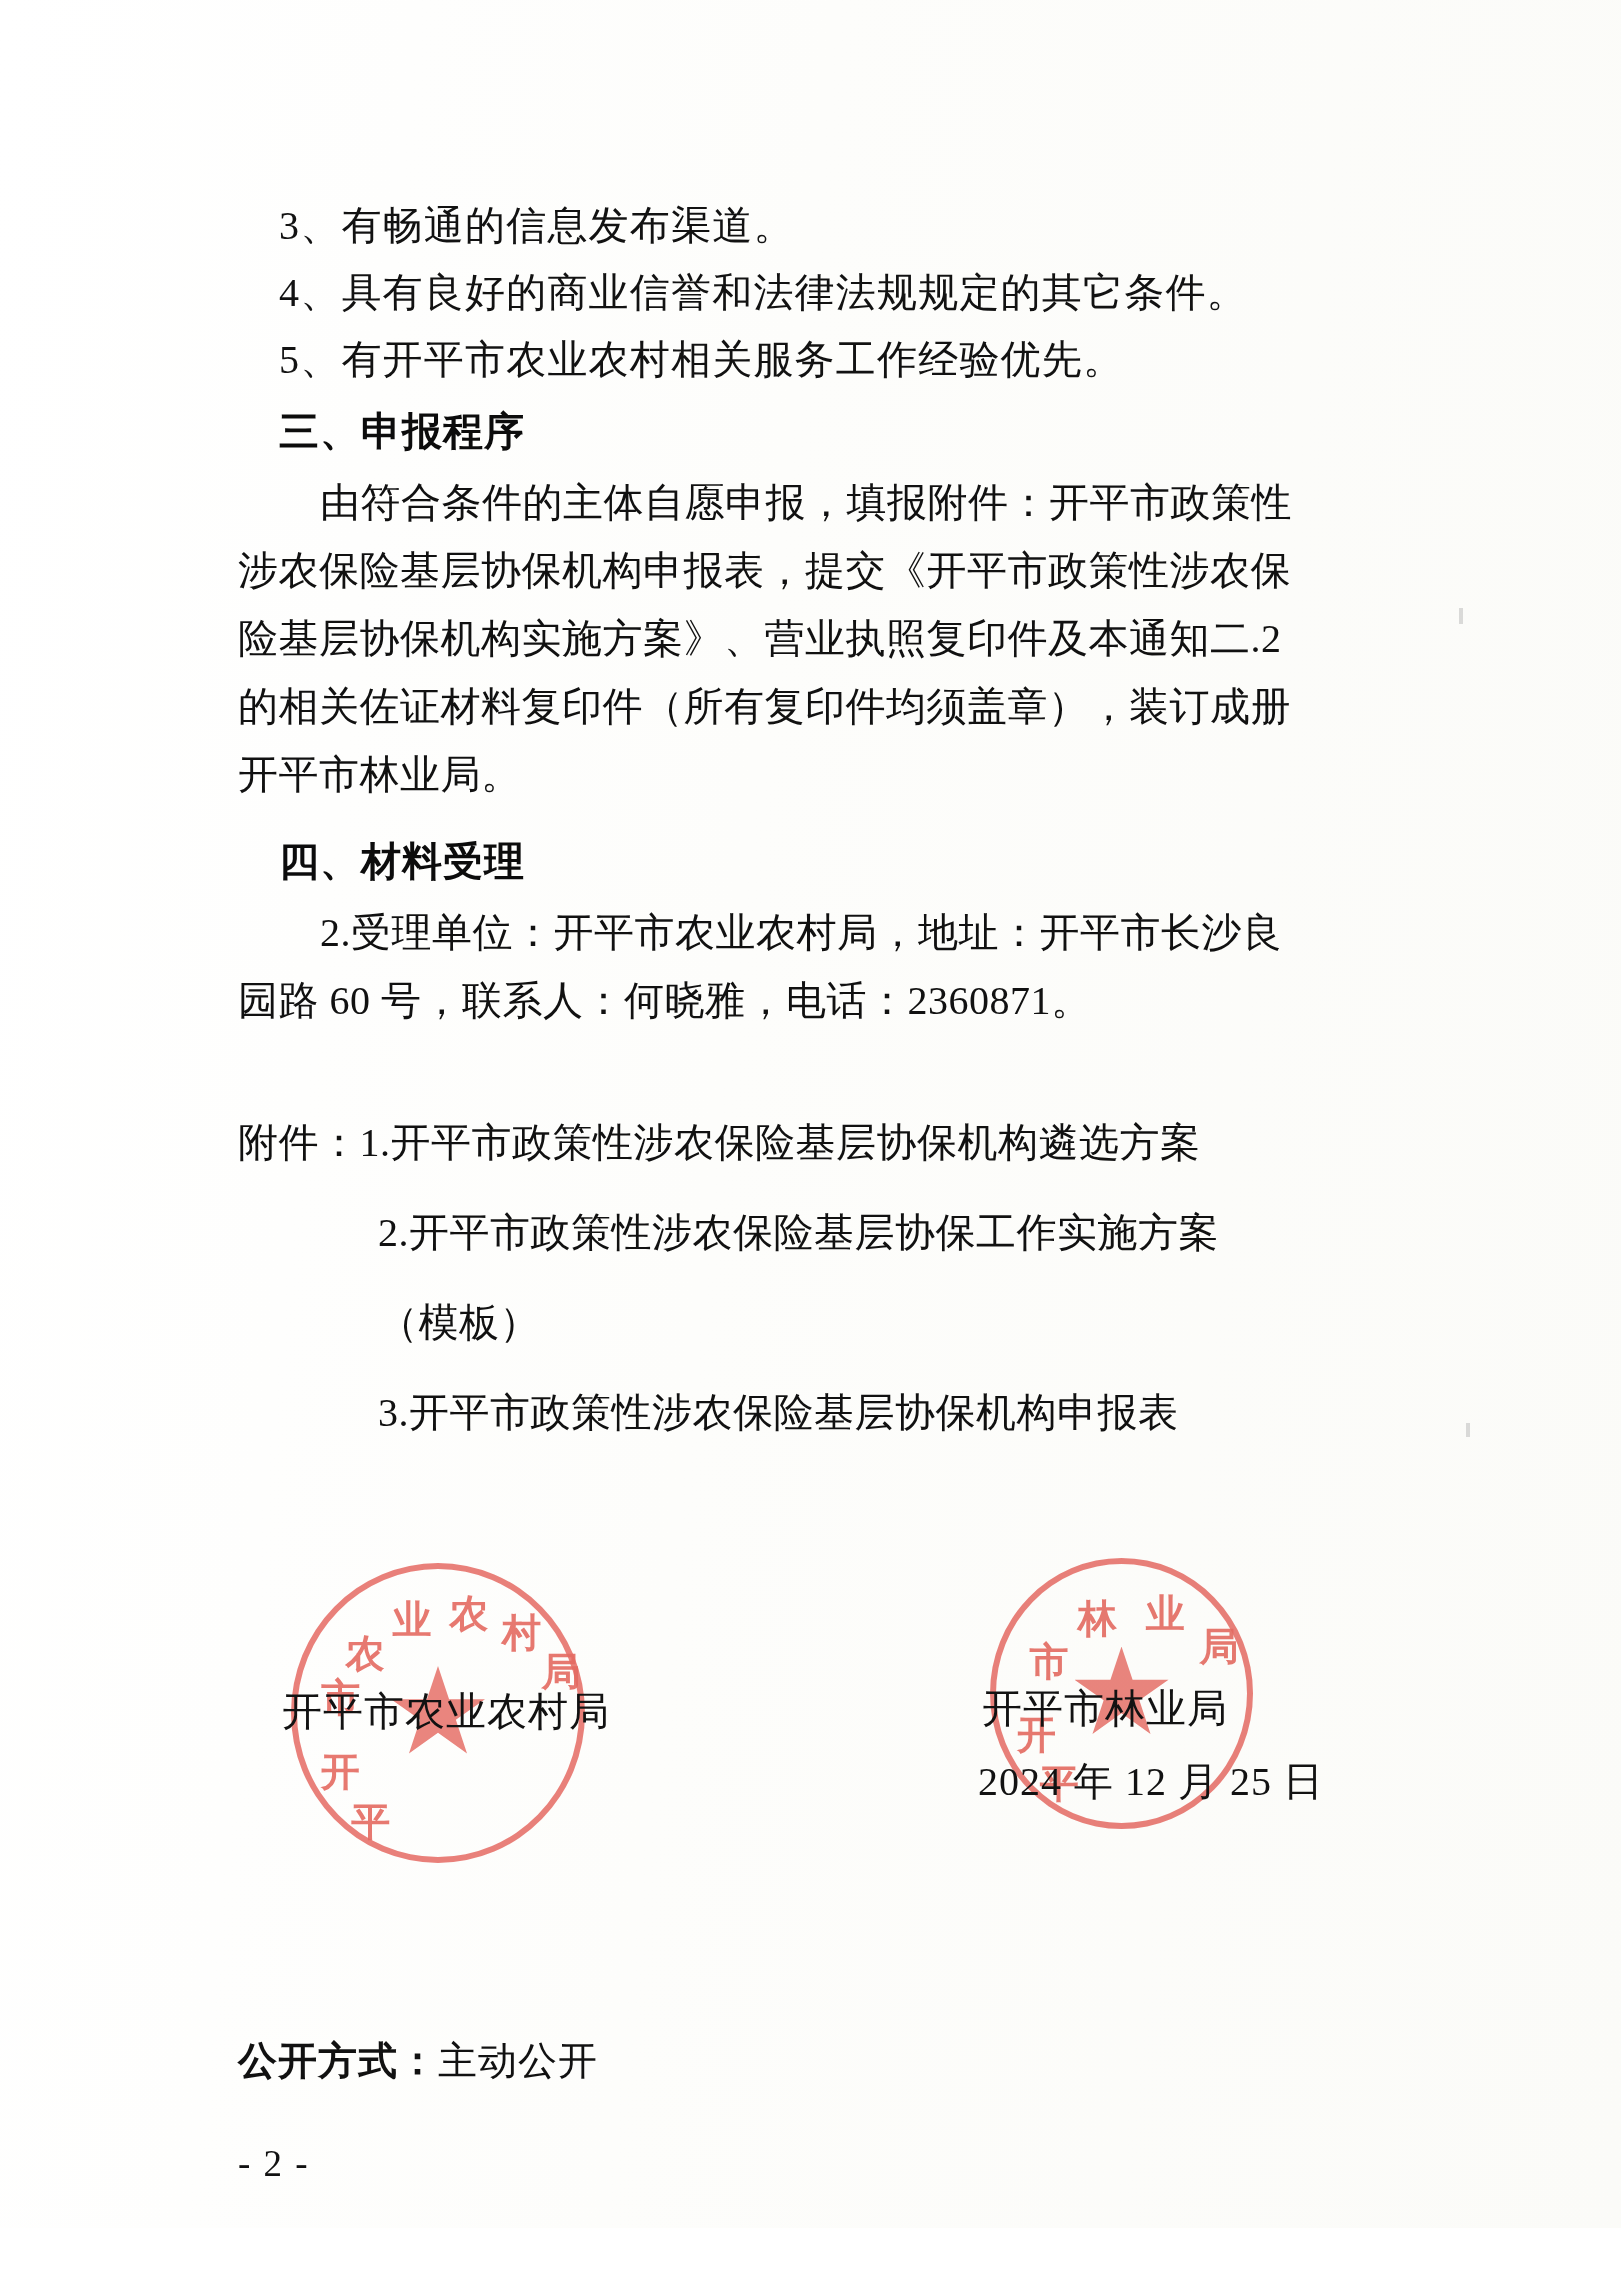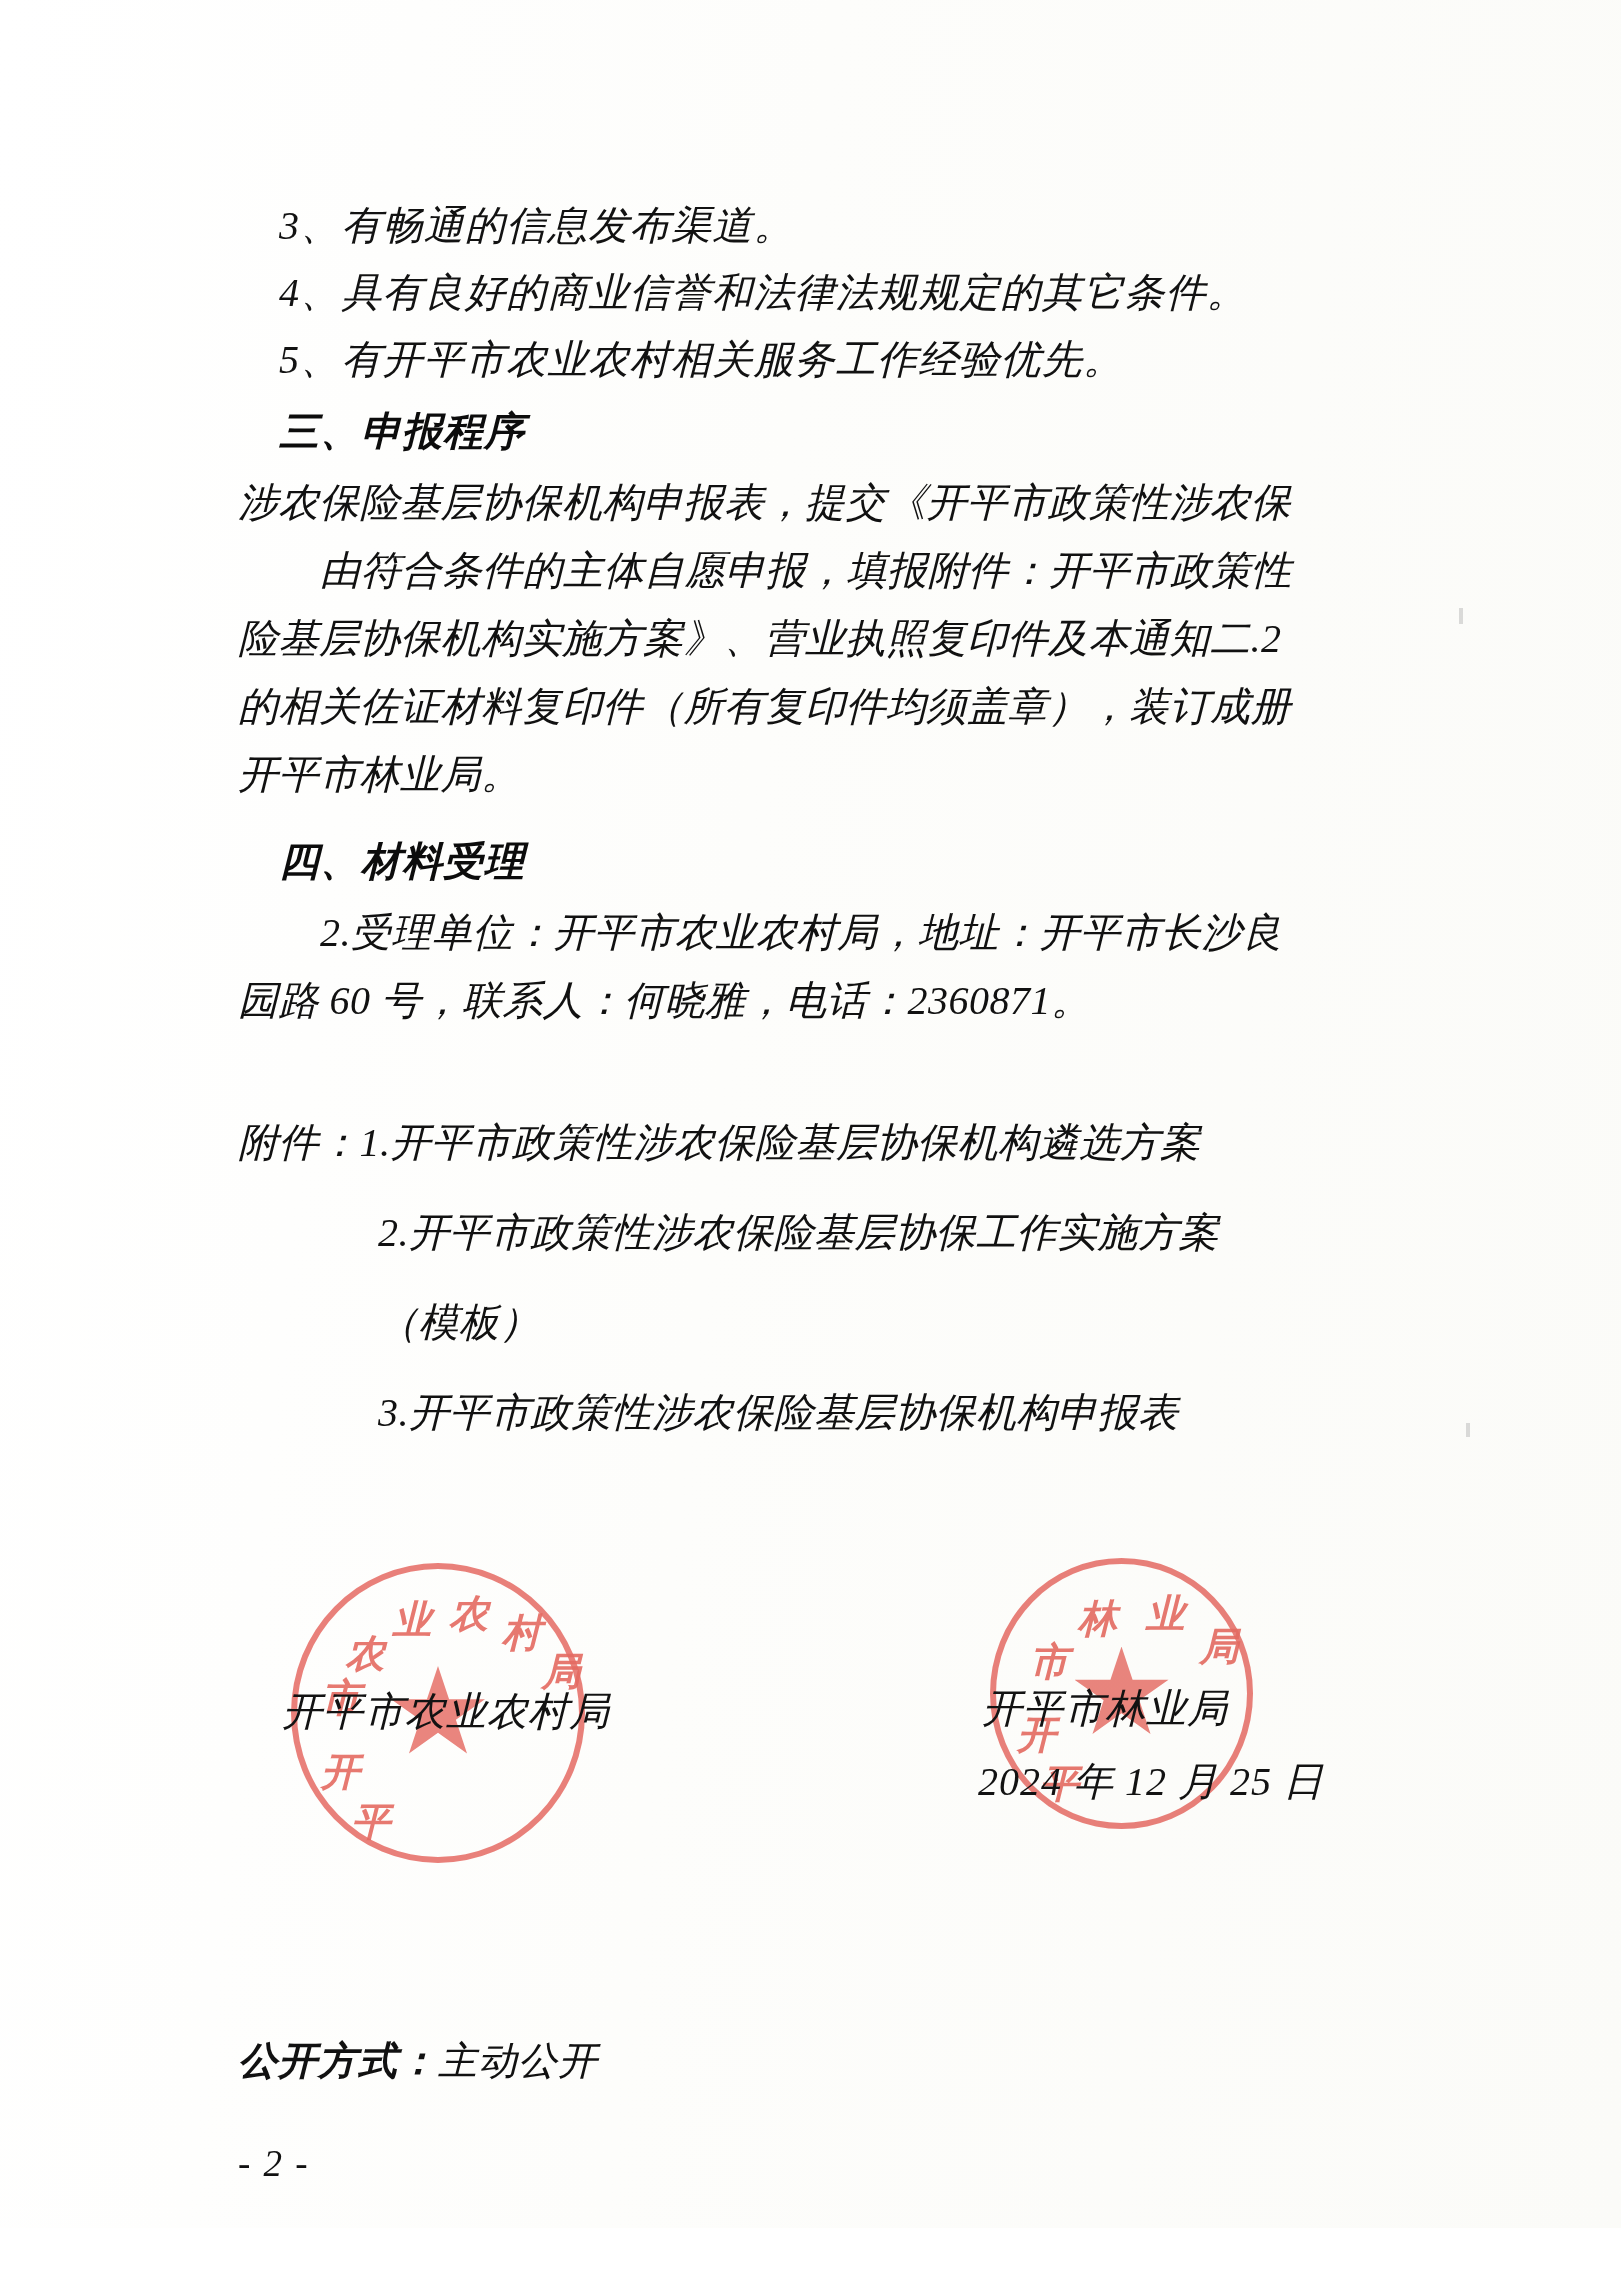--- a/index.html
+++ b/index.html
@@ -8,21 +8,20 @@
     background: #ffffff;
   }
   .page {
     position: relative;
     width: 1621px;
     height: 2228px;
     background: #bef264;
     overflow: hidden;
     font-family: "Liberation Serif", "DejaVu Serif", serif;
     color: #111111;
-    font-style: italic;
   }
   
   .paper-tint {
     position: absolute;
     inset: 0;
     background: linear-gradient(96deg, #ffffff 0%, #fdfdfb 45%, #fbfbf8 100%);
     pointer-events: none;
   }
 
   .content {
@@ -166,22 +165,22 @@
   <div class="speck" style="left:1466px; top:1423px; width:3.9px; height:13.7px;"></div>
 
   <div class="content">
 
     <div class="line indent1">3、有畅通的信息发布渠道。</div>
     <div class="line indent1">4、具有良好的商业信誉和法律法规规定的其它条件。</div>
     <div class="line indent1">5、有开平市农业农村相关服务工作经验优先。</div>
 
     <div class="heading indent1">三、申报程序</div>
 
+    <div class="body-line indent2">由符合条件的主体自愿申报，填报附件：开平市政策性</div>
     <div class="body-line">涉农保险基层协保机构申报表，提交《开平市政策性涉农保</div>
-    <div class="body-line indent2">由符合条件的主体自愿申报，填报附件：开平市政策性</div>
     <div class="body-line">险基层协保机构实施方案》、营业执照复印件及本通知二.2</div>
     <div class="body-line">的相关佐证材料复印件（所有复印件均须盖章），装订成册</div>
     <div class="body-line">开平市林业局。</div>
 
     <div class="gap-sm"></div>
 
     <div class="heading indent1">四、材料受理</div>
 
 
     <div class="body-line indent2">2.受理单位：开平市农业农村局，地址：开平市长沙良</div>

